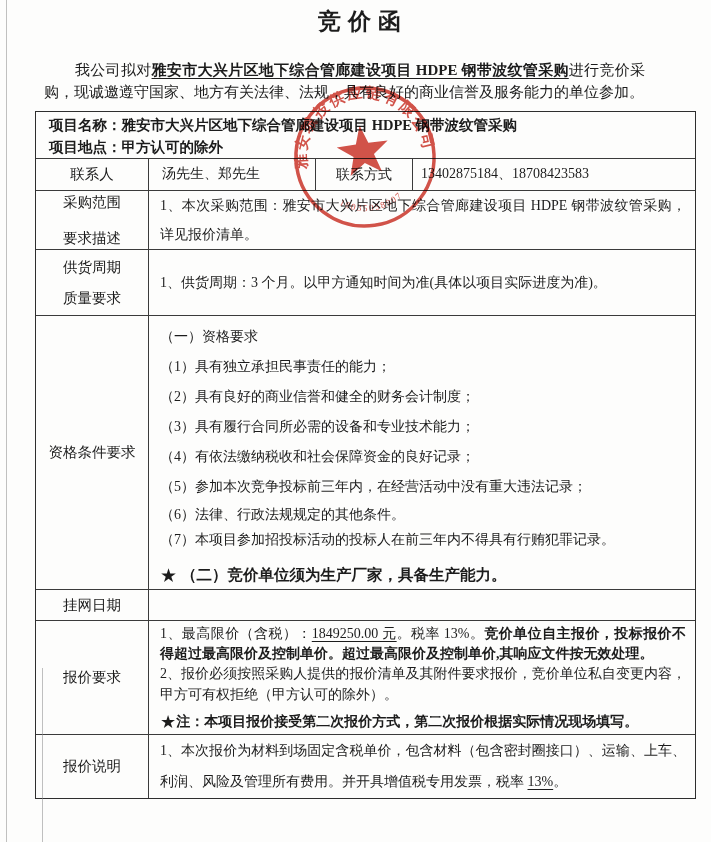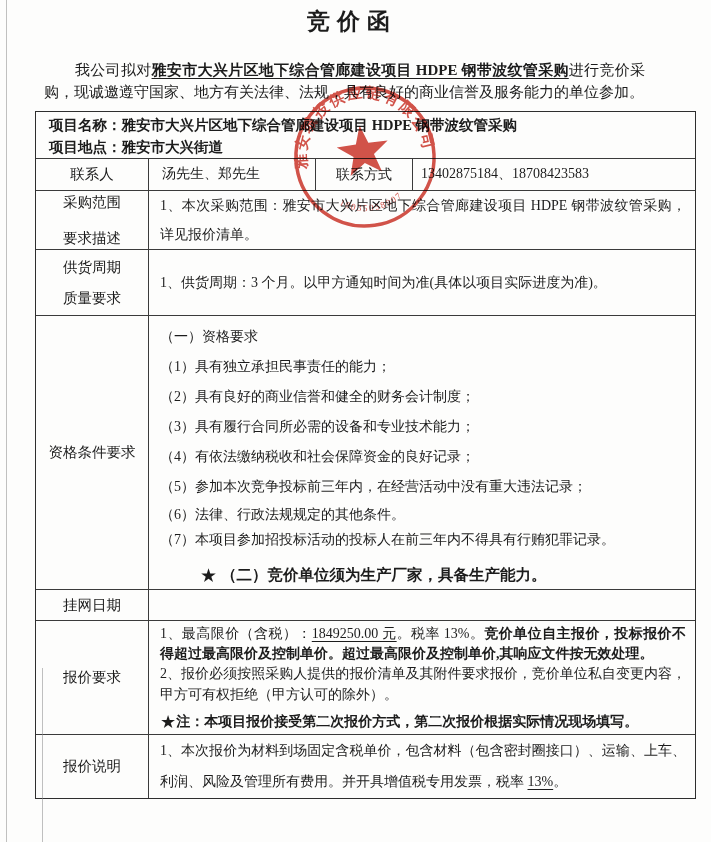--- a/index.html
+++ b/index.html
@@ -2,21 +2,21 @@
 <html><head>
 <meta charset="utf-8">
 <style>
   html,body{margin:0;padding:0;}
   body{
     width:711px;height:842px;position:relative;overflow:hidden;
     background:#fdfdfc;color:#1c1c1c;
     font-family:"Liberation Serif","DejaVu Serif",serif;
   }
   .page-edge{position:absolute;left:6px;top:0;width:1px;height:842px;background:#ababab;opacity:.75;}
-  .doc-title{position:absolute;left:4px;top:6px;width:696px;text-align:center;
+  .doc-title{position:absolute;left:15px;top:6px;width:696px;text-align:center;
     font-size:23px;font-weight:bold;letter-spacing:7px;}
   .intro{position:absolute;left:44px;top:45px;width:601px;
     font-size:15px;line-height:21.5px;text-align:justify;text-indent:31px;}
   .ub{font-weight:bold;text-decoration:underline;text-underline-offset:3px;}
   .us{text-decoration:underline;text-underline-offset:3px;}
   .b{font-weight:bold;}
 
   .bid-table{position:absolute;left:35px;top:111px;width:661px;
     border:1.5px solid #2e2e2e;box-sizing:border-box;font-size:14px;}
   .row{display:flex;box-sizing:border-box;border-bottom:1px solid #3b3b3b;}
@@ -40,21 +40,21 @@
   .r4 .cell-label{line-height:30px;gap:6px;}
   .r4 .cell-content{line-height:29.5px;}
   .r5{height:66px;}
   .r5 .cell-label{line-height:31px;}
   .r5 .cell-content{line-height:21.8px;}
   .r6{height:274px;}
   .r6 .cell-content{padding-top:6px;}
   .q-head{height:30px;line-height:30px;}
   .q-item{height:30px;line-height:30px;}
   .q-item.tight{height:25px;line-height:25px;}
-  .q-star{margin-top:9px;line-height:27px;font-weight:bold;font-size:15.5px;margin-left:40px;}
+  .q-star{margin-top:9px;line-height:27px;font-weight:bold;font-size:15.5px;}
   .r7{height:31px;}
   .r7 .cell-content{line-height:30px;}
   .r8{height:114px;}
   .r8 .cell-content{padding-top:3px;line-height:20.2px;}
   .r8 .note-star{margin-top:5px;line-height:23px;font-weight:bold;}
   .r9{height:63px;}
   .r9 .cell-content{line-height:30.2px;}
   .star-glyph{font-family:"DejaVu Sans",sans-serif;font-size:19px;vertical-align:-2px;line-height:0;}
   .star-glyph.sm{font-size:18px;}
 
@@ -68,21 +68,21 @@
 
 <div class="doc-title">竞价函</div>
 
 <p class="intro"><span>我公司拟对</span><span class="ub">雅安市大兴片区地下综合管廊建设项目 HDPE 钢带波纹管采购</span><span>进行竞价采购，现诚邀遵守国家、地方有关法律、法规，具有良好的商业信誉及服务能力的单位参加。</span></p>
 
 <div class="bid-table">
 
   <div class="row r1">
     <div class="cell-full" style="flex:1;">
       <div><span>项目名称：</span><span>雅安市大兴片区地下综合管廊建设项目 HDPE 钢带波纹管采购</span></div>
-      <div><span>项目地点：</span><span>雅安市大兴街道</span></div>
+      <div><span>项目地点：</span><span>甲方认可的除外</span></div>
     </div>
   </div>
 
 
   <div class="row r3">
     <div class="cell-label">联系人</div>
     <div class="c2">汤先生、郑先生</div>
     <div class="c3">联系方式</div>
     <div class="c4">13402875184、18708423583</div>
   </div>

